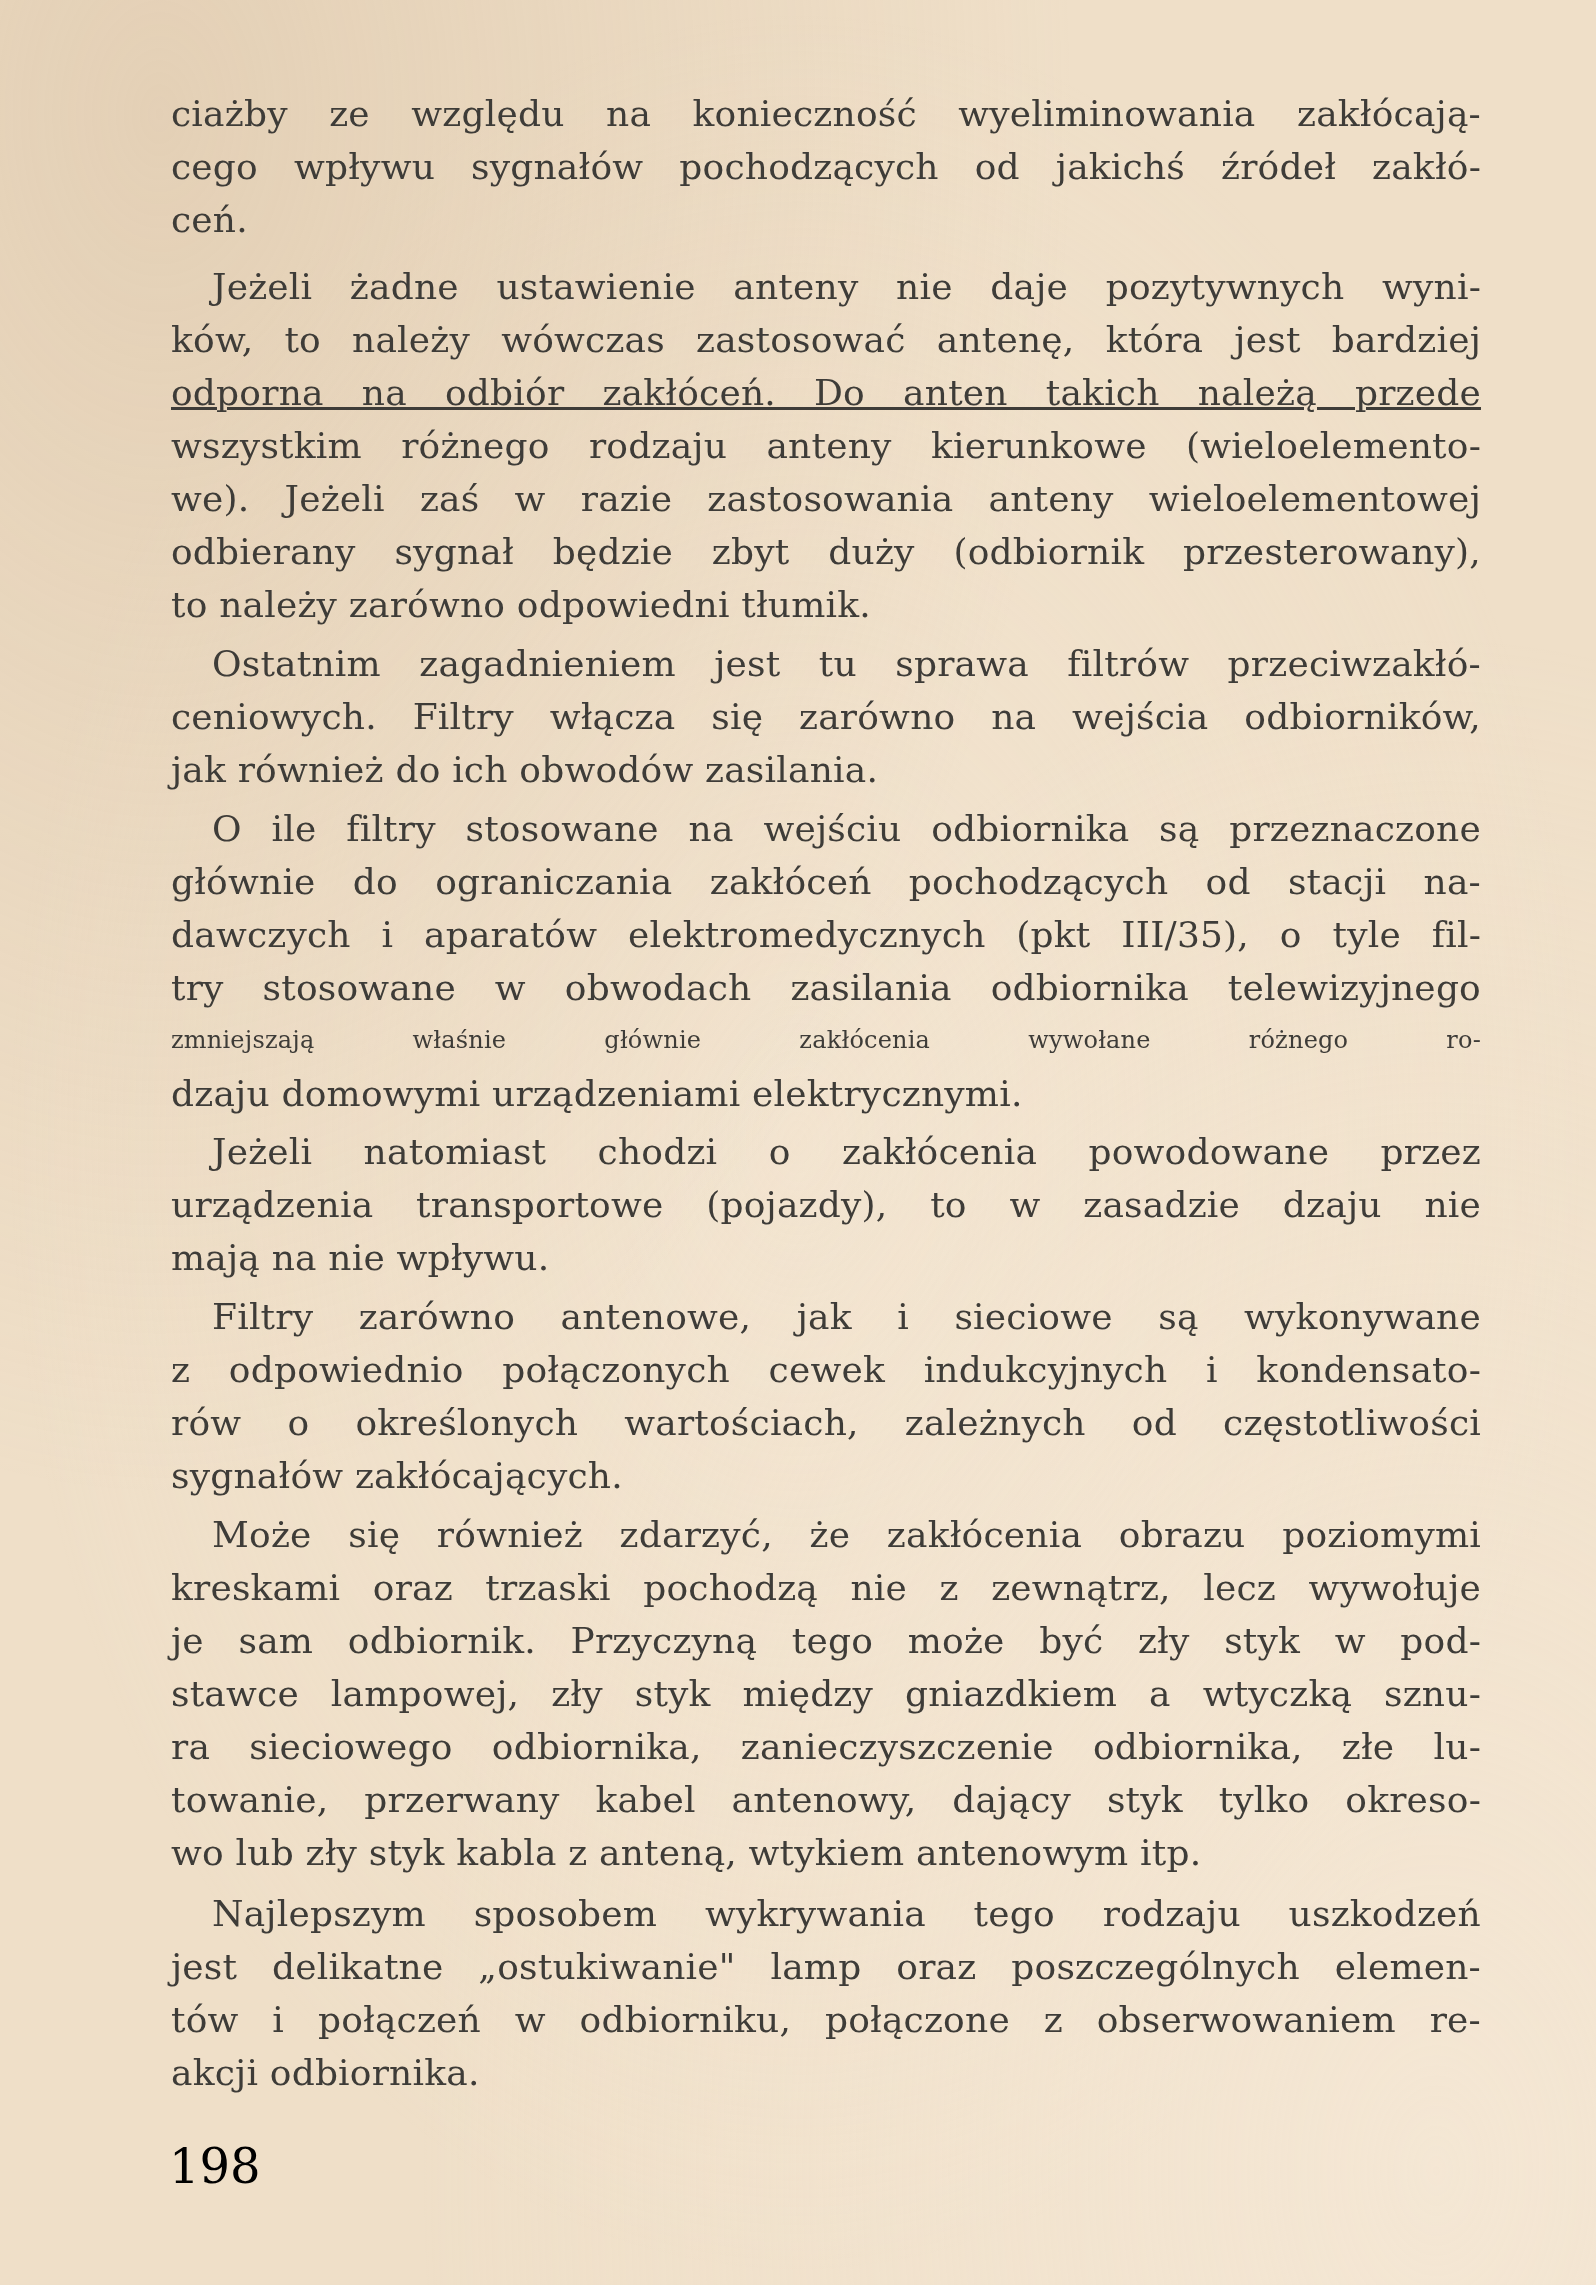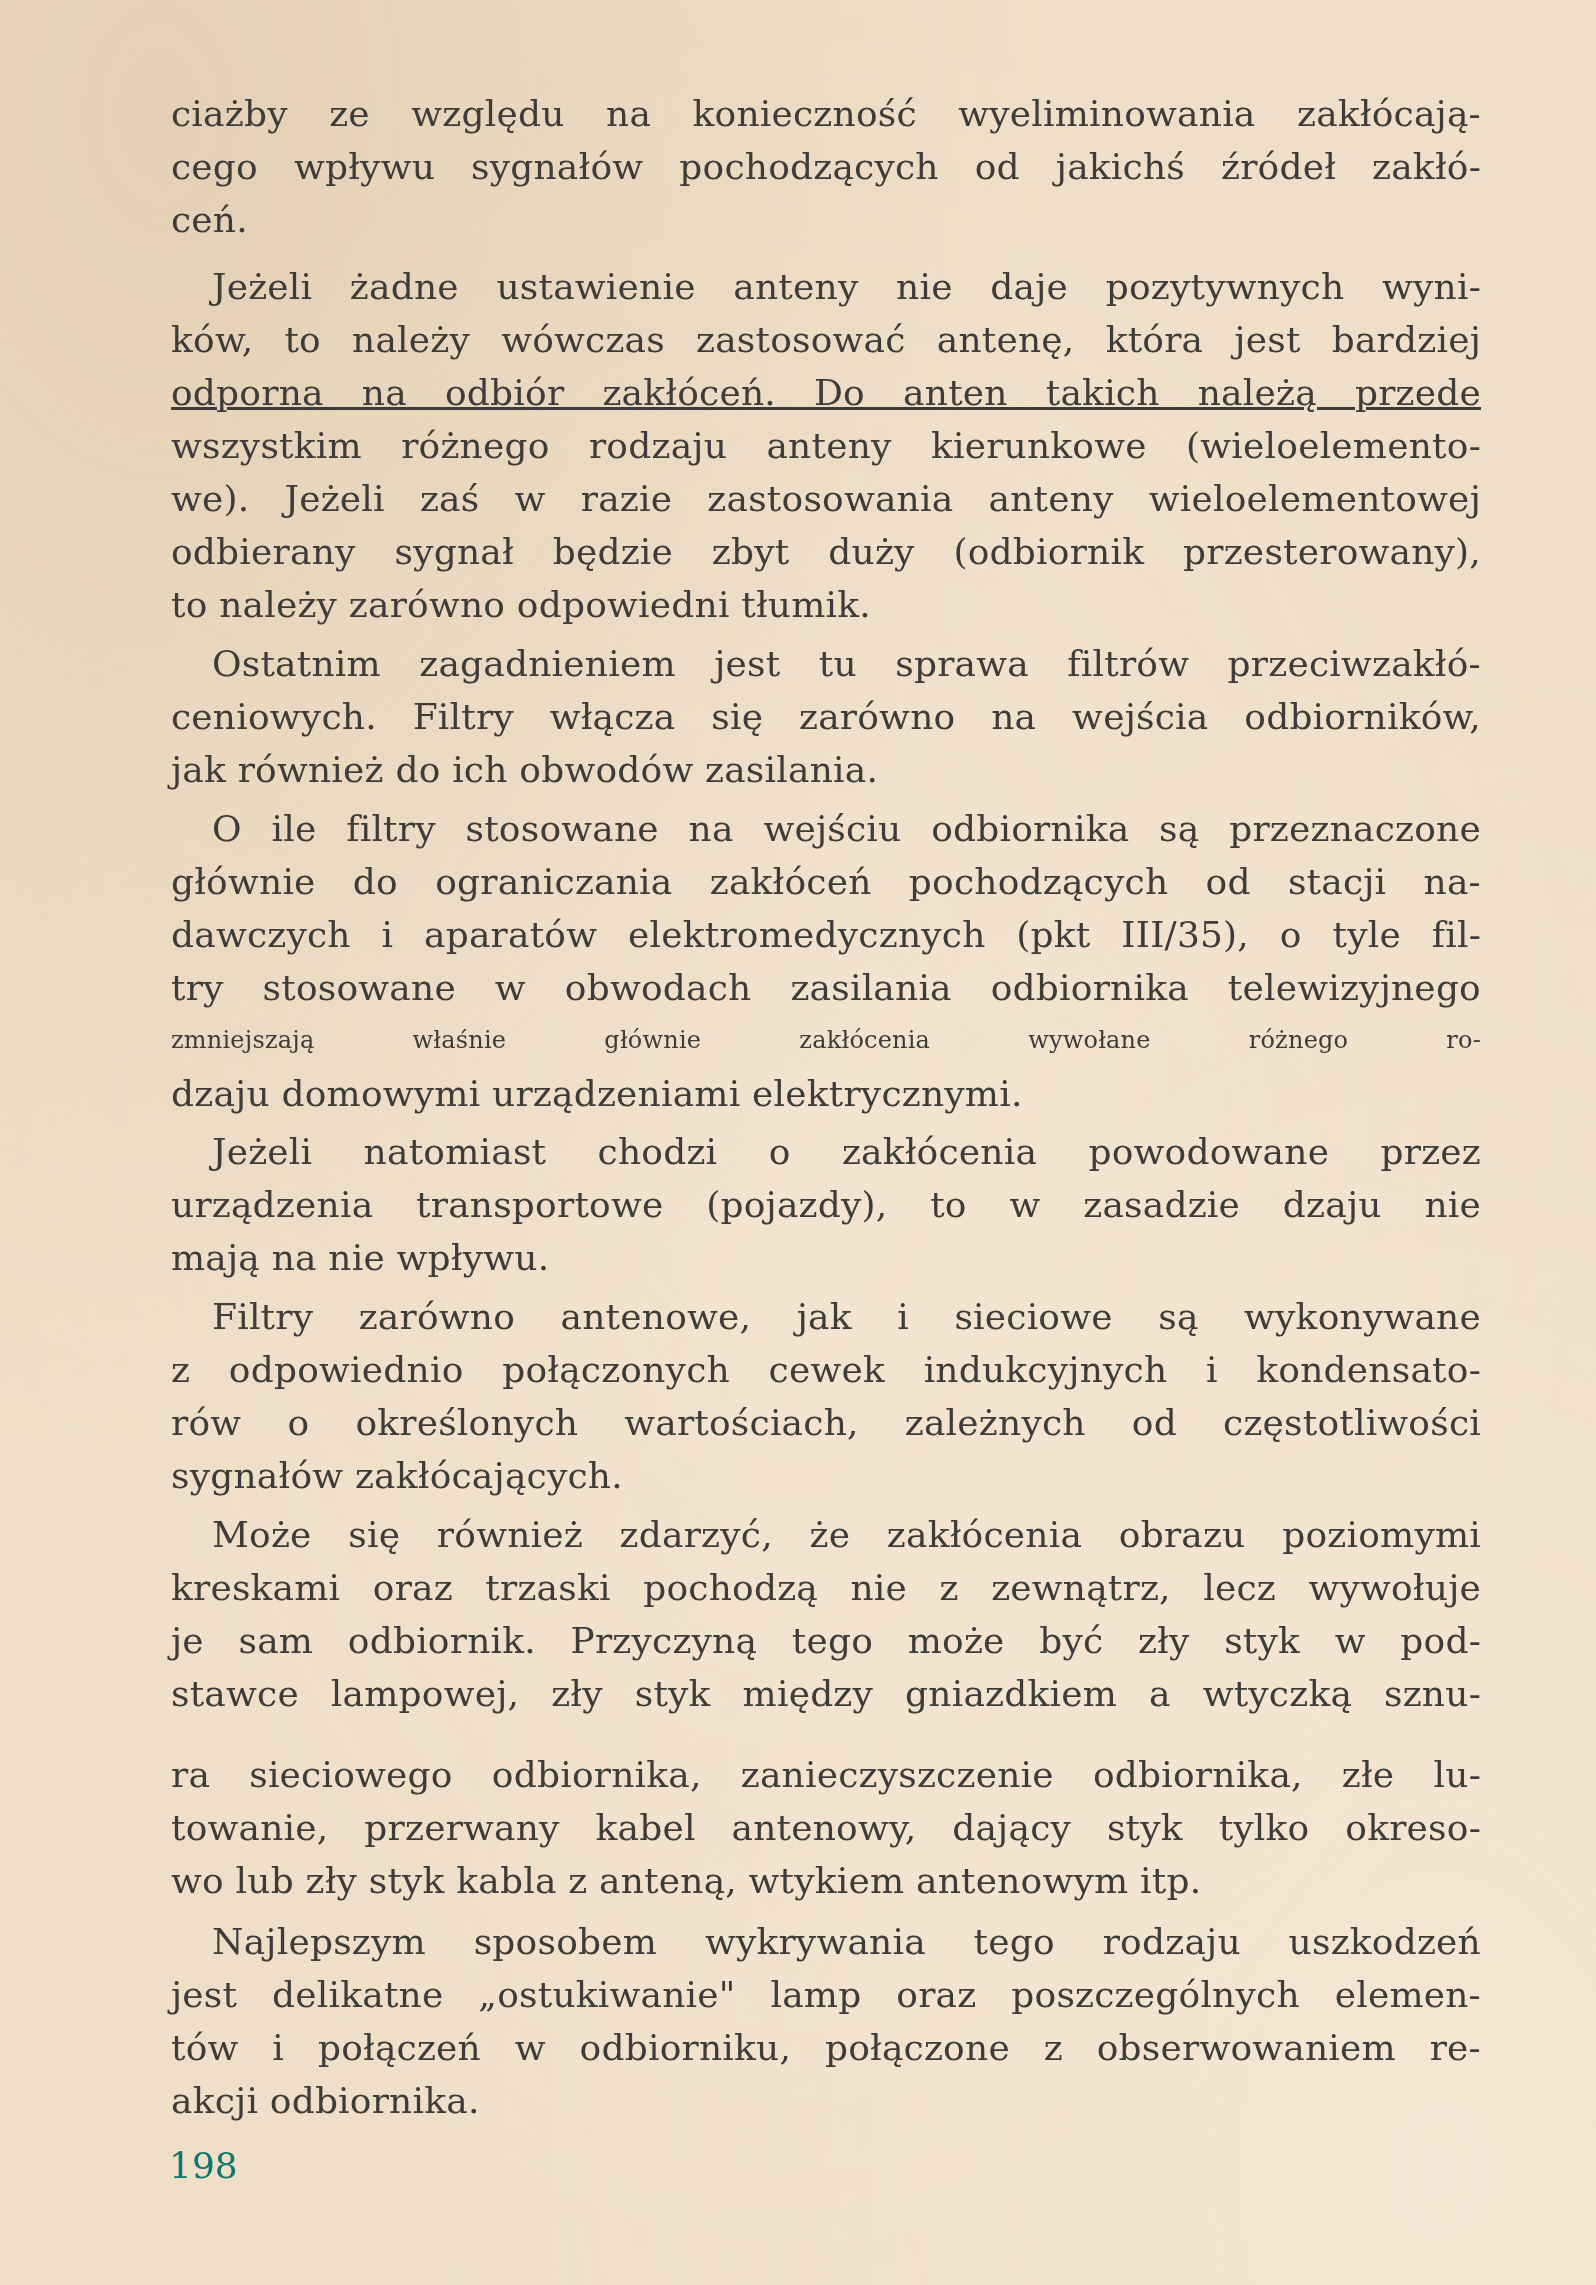--- a/index.html
+++ b/index.html
@@ -30,23 +30,23 @@
     text-align-last: justify;
     letter-spacing: 0.2px;
     overflow: visible;
   }
   .line.last { text-align-last: left; }
   .line.indent { padding-left: 41px; }
   .page-number {
     position: absolute;
     left: 169px;
     top: 2140px;
-    font-size: 36px;
+    font-size: 48px;
     line-height: 52px;
-    color: #0f766e;
+    color: #000000;
   }
 </style>
 </head>
 <body>
 
 <div class="page">
 
   <div class="para">
     <div class="line" style="white-space: nowrap; font-size: 36px;">ciażby ze względu na konieczność wyeliminowania zakłócają-</div>
     <div class="line" style="white-space: nowrap; font-size: 36px;">cego wpływu sygnałów pochodzących od jakichś źródeł zakłó-</div>
@@ -95,21 +95,21 @@
     <div class="line" style="white-space: nowrap; font-size: 36px;">rów o określonych wartościach, zależnych od częstotliwości</div>
     <div class="line last" style="white-space: nowrap; font-size: 36px;">sygnałów zakłócających.</div>
   </div>
   <div style="height:5.9px"></div>
 
   <div class="para">
     <div class="line indent" style="white-space: nowrap; font-size: 36px;">Może się również zdarzyć, że zakłócenia obrazu poziomymi</div>
     <div class="line" style="white-space: nowrap; font-size: 36px;">kreskami oraz trzaski pochodzą nie z zewnątrz, lecz wywołuje</div>
     <div class="line" style="white-space: nowrap; font-size: 36px;">je sam odbiornik. Przyczyną tego może być zły styk w pod-</div>
     <div class="line" style="white-space: nowrap; font-size: 36px;">stawce lampowej, zły styk między gniazdkiem a wtyczką sznu-</div>
-    <div class="line" style="white-space: nowrap; font-size: 36px; margin-top: 28px;">ra sieciowego odbiornika, zanieczyszczenie odbiornika, złe lu-</div>
+    <div class="line" style="white-space: nowrap; font-size: 36px;">ra sieciowego odbiornika, zanieczyszczenie odbiornika, złe lu-</div>
     <div class="line" style="white-space: nowrap; font-size: 36px;">towanie, przerwany kabel antenowy, dający styk tylko okreso-</div>
     <div class="line last" style="white-space: nowrap; font-size: 36px;">wo lub zły styk kabla z anteną, wtykiem antenowym itp.</div>
   </div>
   <div style="height:7.9px"></div>
 
   <div class="para">
     <div class="line indent" style="white-space: nowrap; font-size: 36px;">Najlepszym sposobem wykrywania tego rodzaju uszkodzeń</div>
     <div class="line" style="white-space: nowrap; font-size: 36px;">jest delikatne „ostukiwanie" lamp oraz poszczególnych elemen-</div>
     <div class="line" style="white-space: nowrap; font-size: 36px;">tów i połączeń w odbiorniku, połączone z obserwowaniem re-</div>
     <div class="line last" style="white-space: nowrap; font-size: 36px;">akcji odbiornika.</div>

